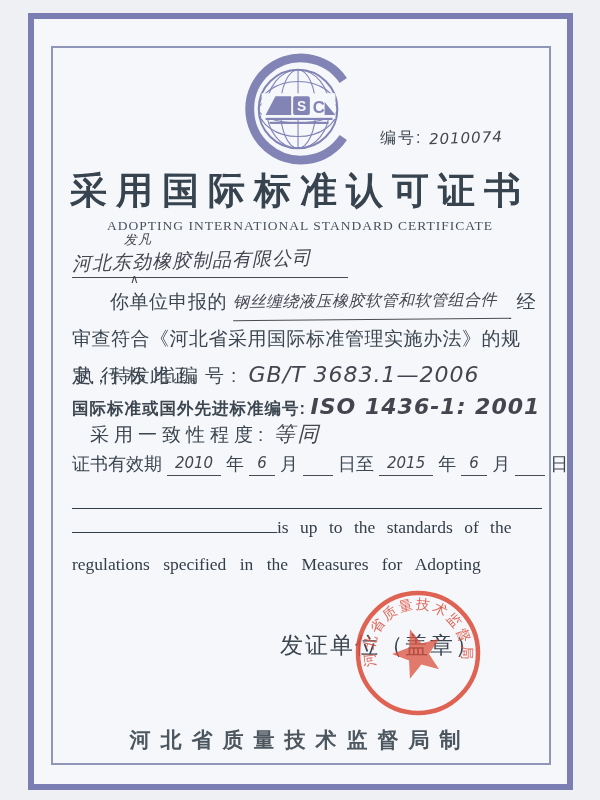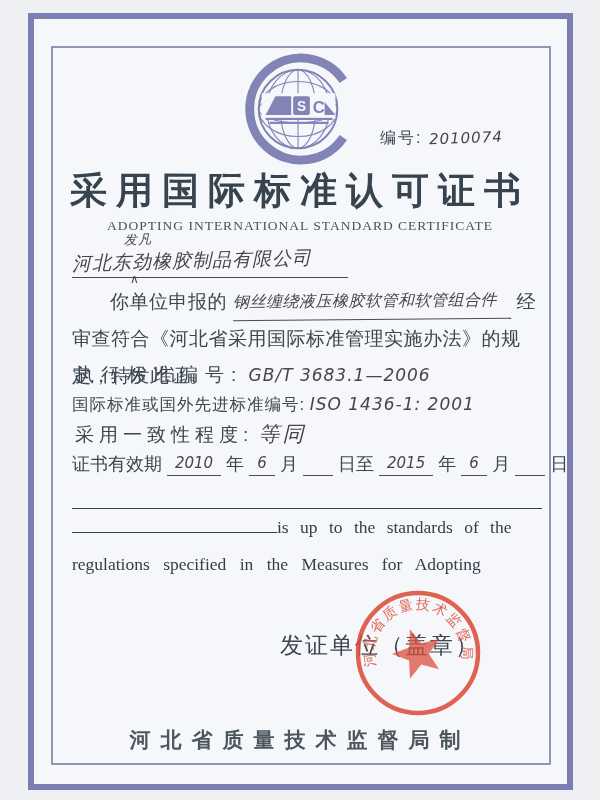--- a/index.html
+++ b/index.html
@@ -39,25 +39,25 @@
 
   .para { left:72px; top:282px; width:470px; font-size:19px; line-height:37px;
     color:#3c4650; text-indent:38px; letter-spacing:0.5px; }
   .para .product { display:inline-block; text-indent:0; width:278px; font-size:16px;
     border-bottom:1.6px solid #4a4a52; white-space:nowrap; overflow:hidden;
     transform:rotate(-0.5deg); vertical-align:bottom; }
 
   .field { color:#3c4650; white-space:nowrap; }
   .exec-line  { left:75px; top:362px; font-size:19px; }
   .exec-line  .label { letter-spacing:7px; }
-  .intl-line  { left:72px; top:394px; font-size:16.5px; }
+  .intl-line  { left:72px; top:394px; font-size:16.5px;font-weight:bold; }
   .intl-line  .label { letter-spacing:1px; }
-  .cons-line  { left:75px; top:420px; font-size:19px; }
+  .cons-line  { left:90px; top:420px; font-size:19px; }
   .cons-line  .label { letter-spacing:5px; }
-  .field .hand { font-size:17px; letter-spacing:1px; }
+  .field .hand { font-size:22px; letter-spacing:1px; }
   .cons-line .hand { font-size:21px; letter-spacing:3px; }
 
   .valid-line { left:72px; top:452px; font-size:18px; color:#3c4650; white-space:nowrap; }
   .blank { display:inline-block; border-bottom:1.6px solid #4a4a52; text-align:center;
     vertical-align:bottom; height:24px; }
   .blank.w-year { width:54px; } .blank.w-mon { width:26px; } .blank.w-day { width:30px; }
   .valid-line .hand { font-size:15px; }
 
   .english { left:72px; top:486px; width:470px; font-family:"Liberation Serif", serif;
     font-size:17.5px; line-height:37px; color:#333e48; }

